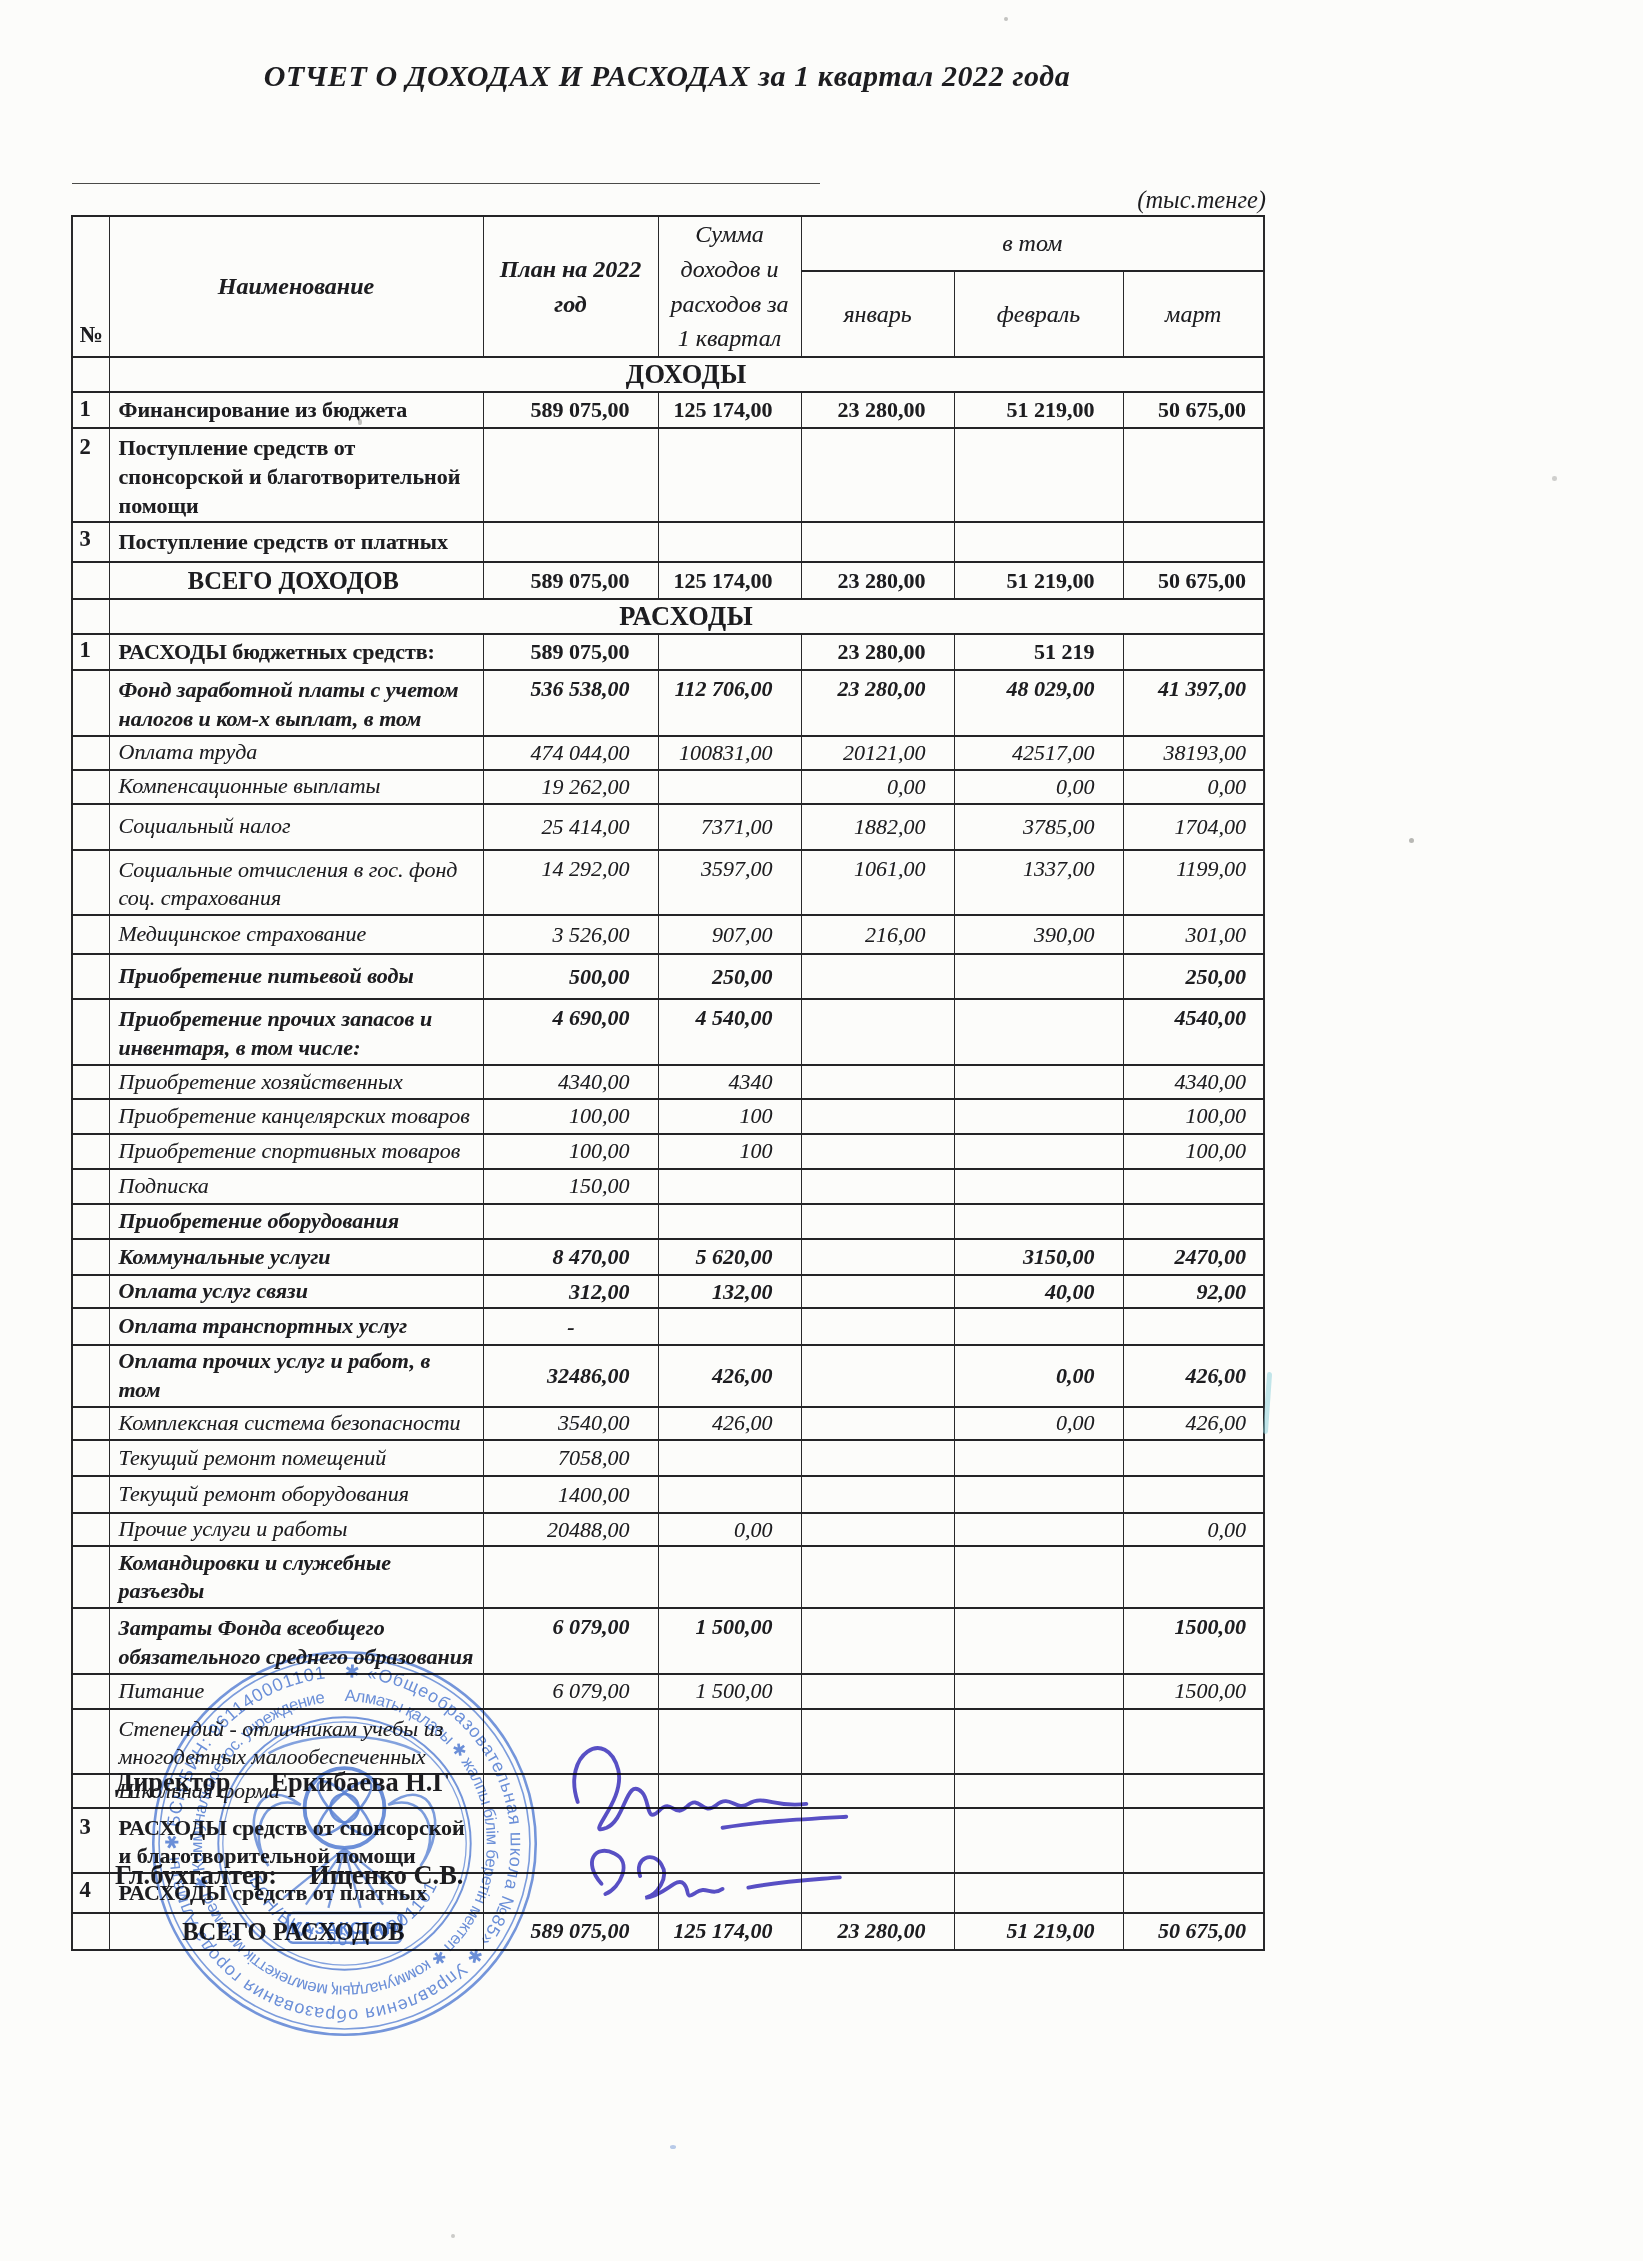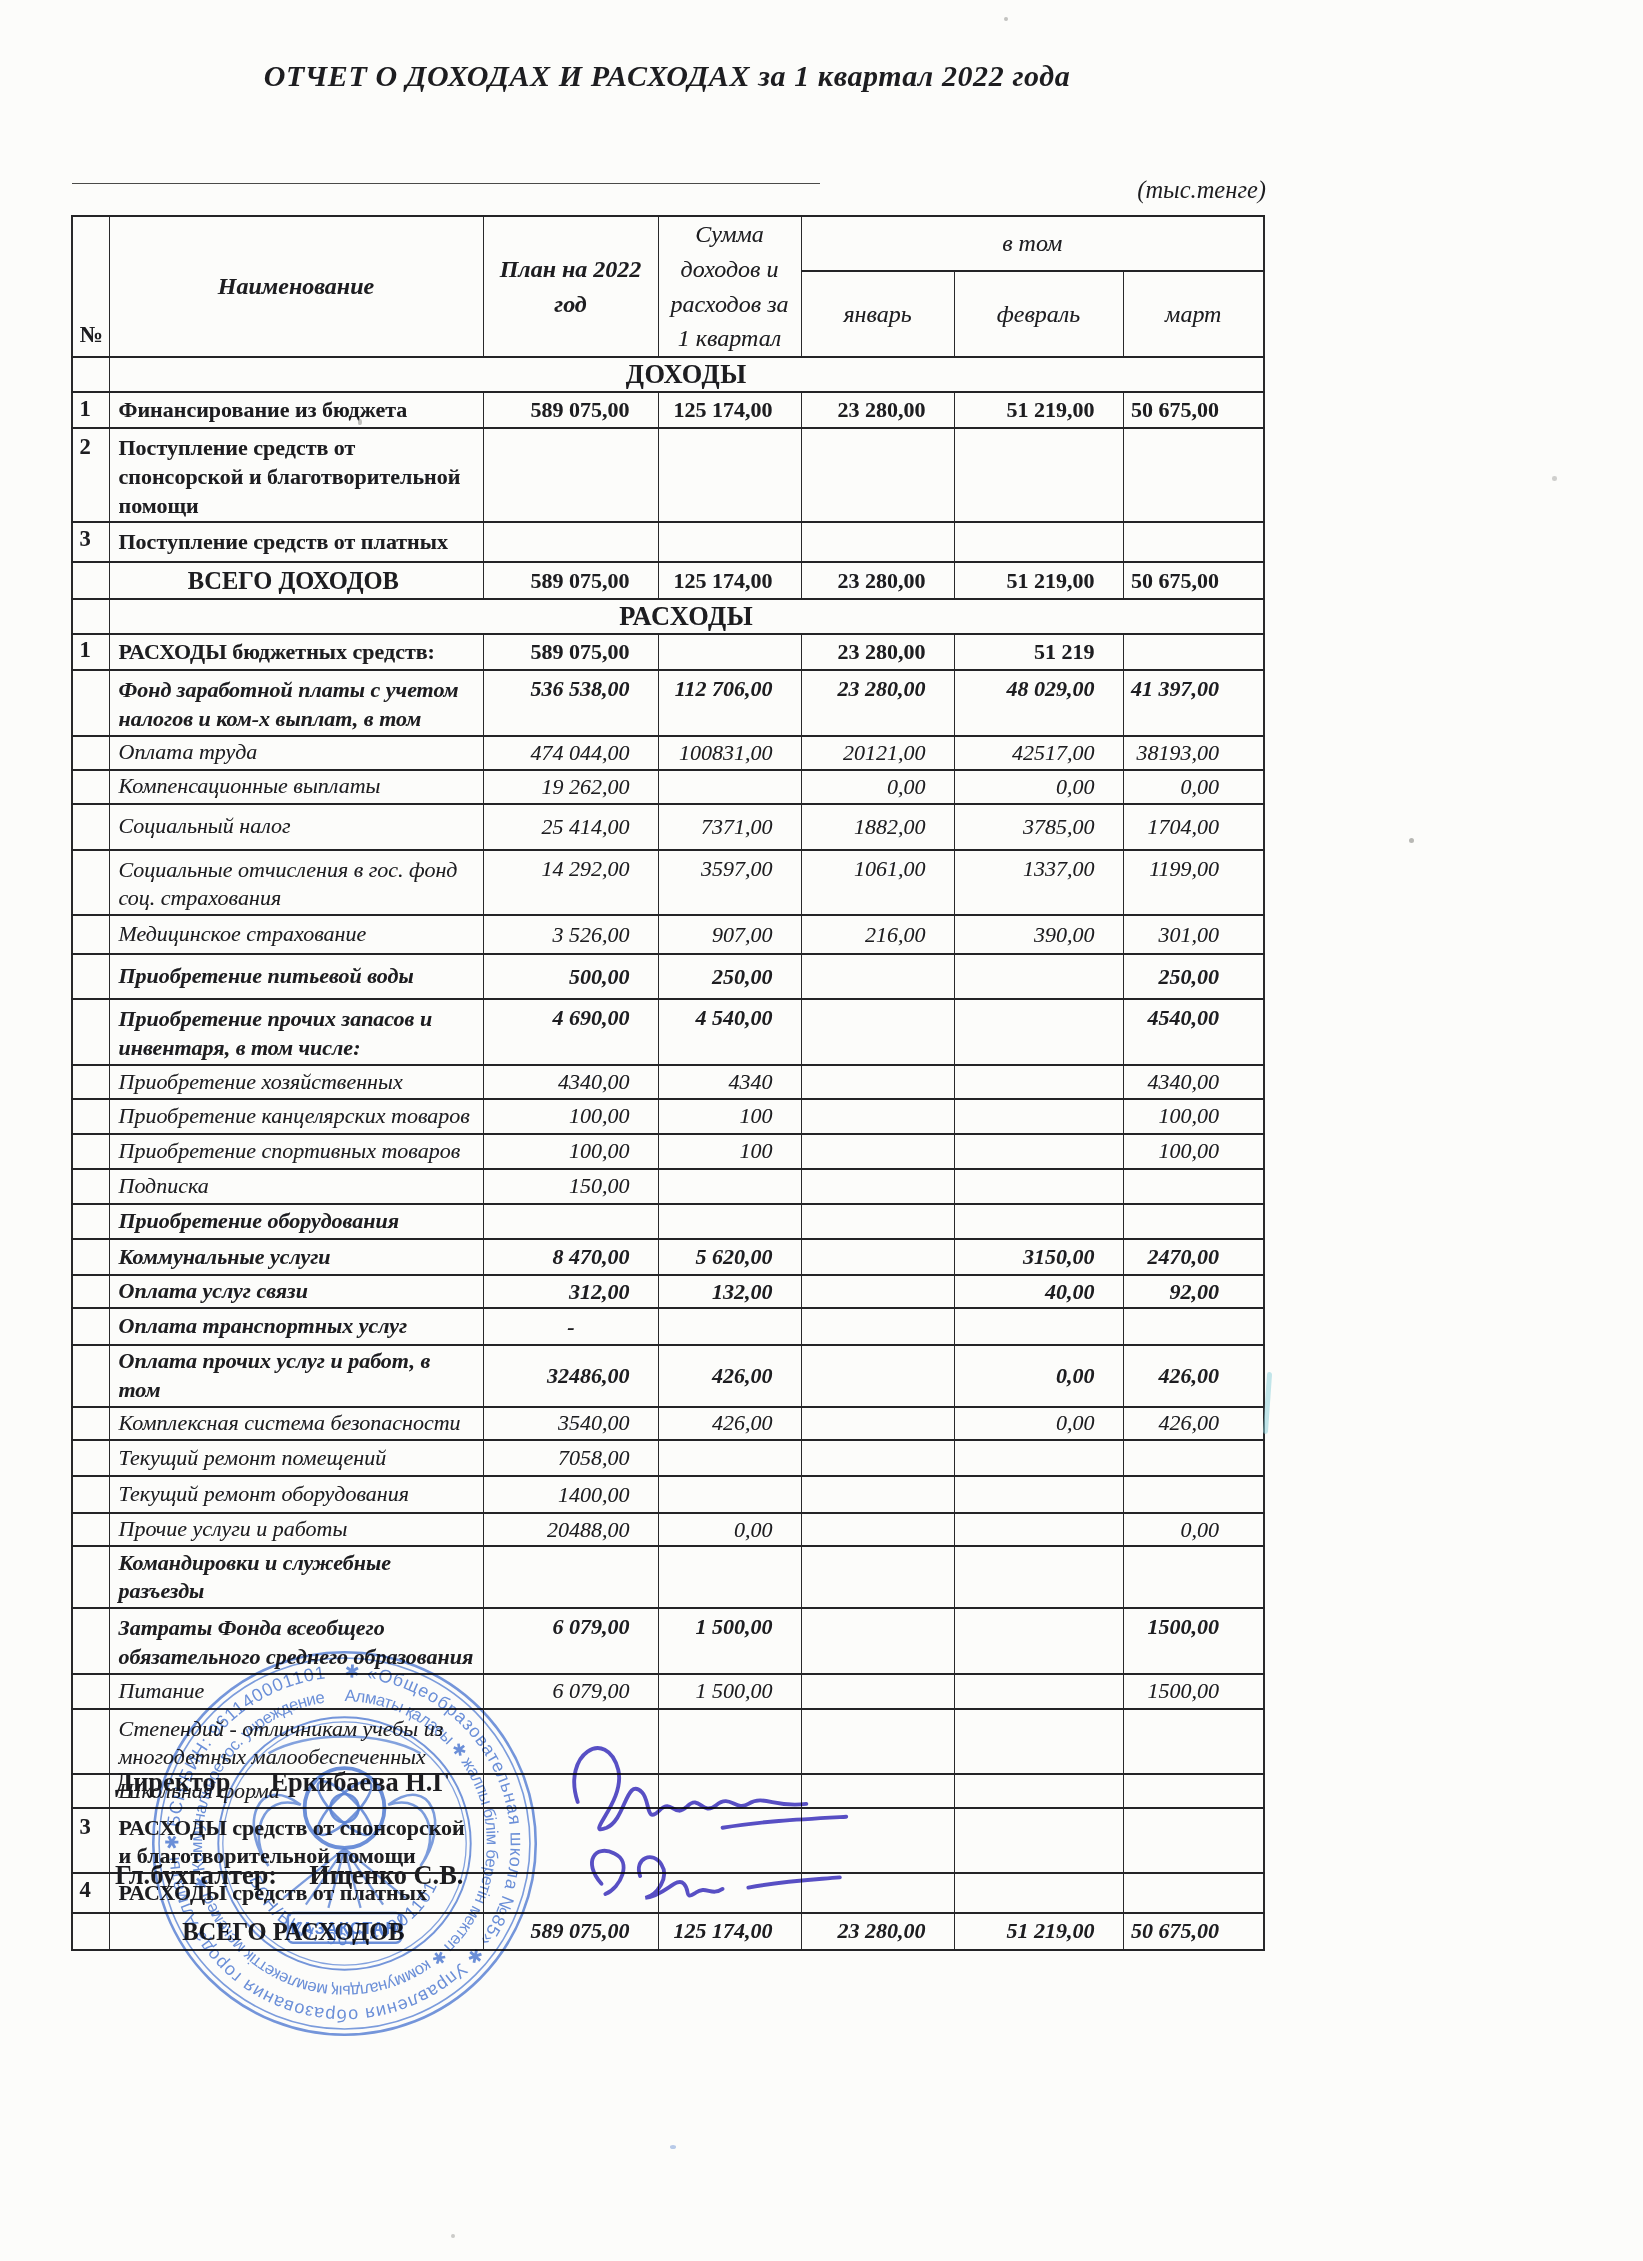--- a/index.html
+++ b/index.html
@@ -4,37 +4,37 @@
 <style>
   html,body{margin:0;padding:0;background:#e8e8e6;}
   .page{position:relative;width:1644px;height:2261px;background:#fcfcfa;
         font-family:"Liberation Serif","DejaVu Serif",serif;color:#1d1d20;overflow:hidden;}
   .titles{position:absolute;left:71px;top:59px;width:1192px;text-align:center;}
   .t1{font-size:30px;font-weight:bold;font-style:italic;letter-spacing:0.6px;}
   .t2{font-size:30px;font-weight:bold;font-style:italic;margin-top:14px;}
   .org-underline{position:absolute;left:72px;top:183px;width:748px;border-top:1.3px solid #4a4a48;}
   .cap-left{position:absolute;left:71px;top:186px;width:1192px;text-align:center;
             font-style:italic;font-size:24.5px;}
-  .cap-right{position:absolute;right:378px;top:176px;font-style:italic;font-size:24.5px;}
+  .cap-right{position:absolute;right:378px;top:186px;font-style:italic;font-size:24.5px;}
   table.report{position:absolute;left:71px;top:215px;width:1192px;border-collapse:collapse;
                table-layout:fixed;border:2.6px solid #29292b;}
   .report th,.report td{border-left:1.9px solid #29292b;border-right:1.9px solid #29292b;
                border-top:2.6px double #242426;border-bottom:2.6px double #242426;
                overflow:hidden;text-shadow:0 0 0.6px rgba(25,25,28,.28);}
   .report th{font-style:italic;font-weight:normal;font-size:24px;text-align:center;vertical-align:middle;
              padding:0 6.4px;line-height:1.45;}
   th.th-num{vertical-align:bottom;text-align:left;padding:0 0 5.2px 6.4px;font-style:normal;
             font-weight:bold;font-size:23px;}
   th.th-name,th.th-plan{font-weight:bold;}
   .report td{font-size:22px;vertical-align:middle;}
   td.cell-num{text-align:left;padding:2.6px 0 0 6.4px;font-weight:bold;font-style:normal;
               vertical-align:top;font-size:22.6px;}
   td.cell-lbl{text-align:left;padding:1.3px 5.2px 1.3px 9px;line-height:1.3;}
   td.cell-val{text-align:right;padding-right:28px;}
-  td.cell-val:last-child{padding-right:44px;}
+  td.cell-val:last-child{padding-right:17px;}
   tr.vtop td{vertical-align:top;padding-top:5.2px;}
   td.cell-section{font-weight:bold;font-size:26.4px;text-align:center;letter-spacing:0.6px;}
   tr.r-main td.cell-lbl,tr.r-main td.cell-val{font-weight:bold;}
   tr.r-group td.cell-lbl,tr.r-group td.cell-val{font-weight:bold;font-style:italic;}
   tr.r-sub td.cell-lbl,tr.r-sub td.cell-val{font-style:italic;}
   tr.r-total td.cell-lbl{font-weight:bold;text-align:center;padding-left:0;font-size:24.5px;}
   tr.r-total td.cell-val{font-weight:bold;}
   tr.r-totali td.cell-lbl{font-weight:bold;text-align:center;padding-left:0;font-size:24.5px;}
   tr.r-totali td.cell-val{font-weight:bold;font-style:italic;}
   td.cdash{text-align:center !important;padding-right:0 !important;}

